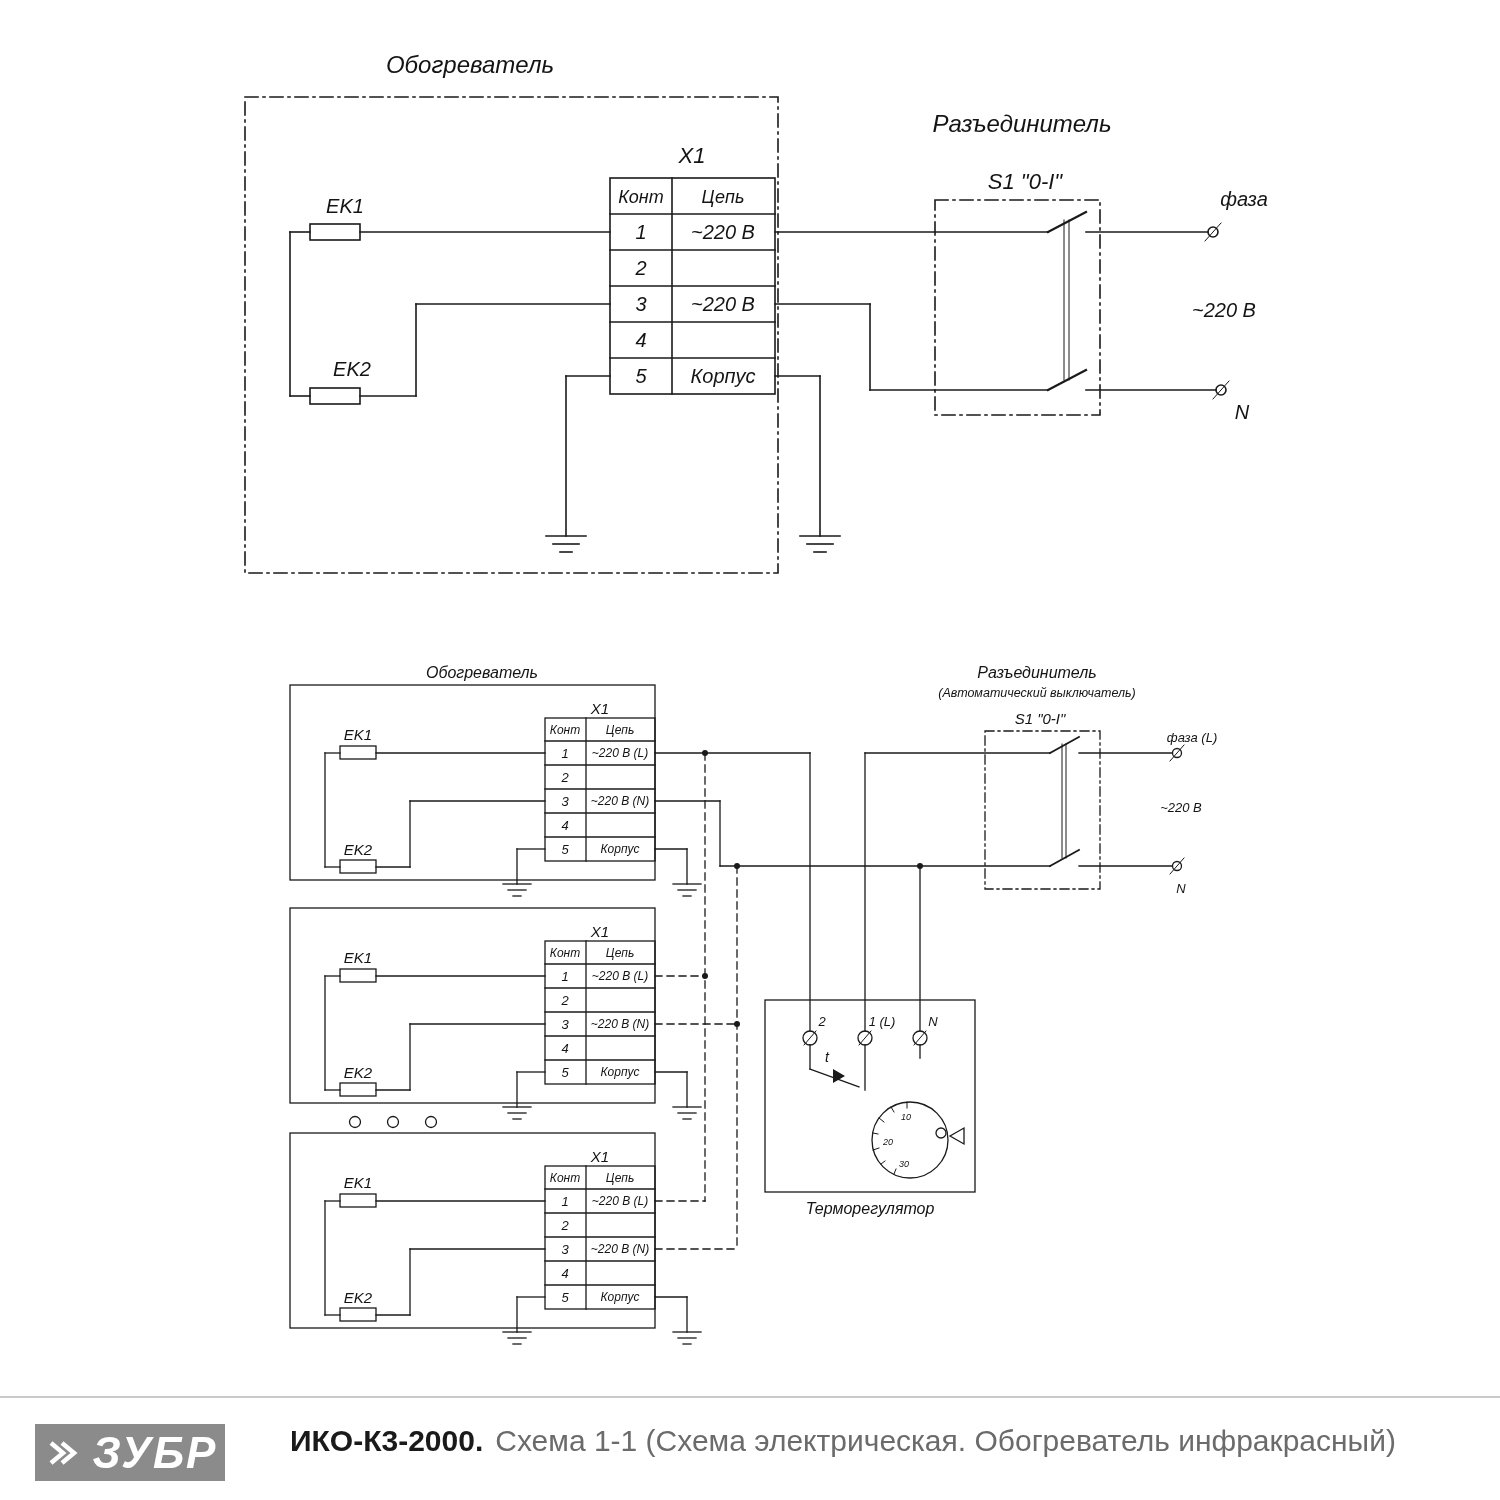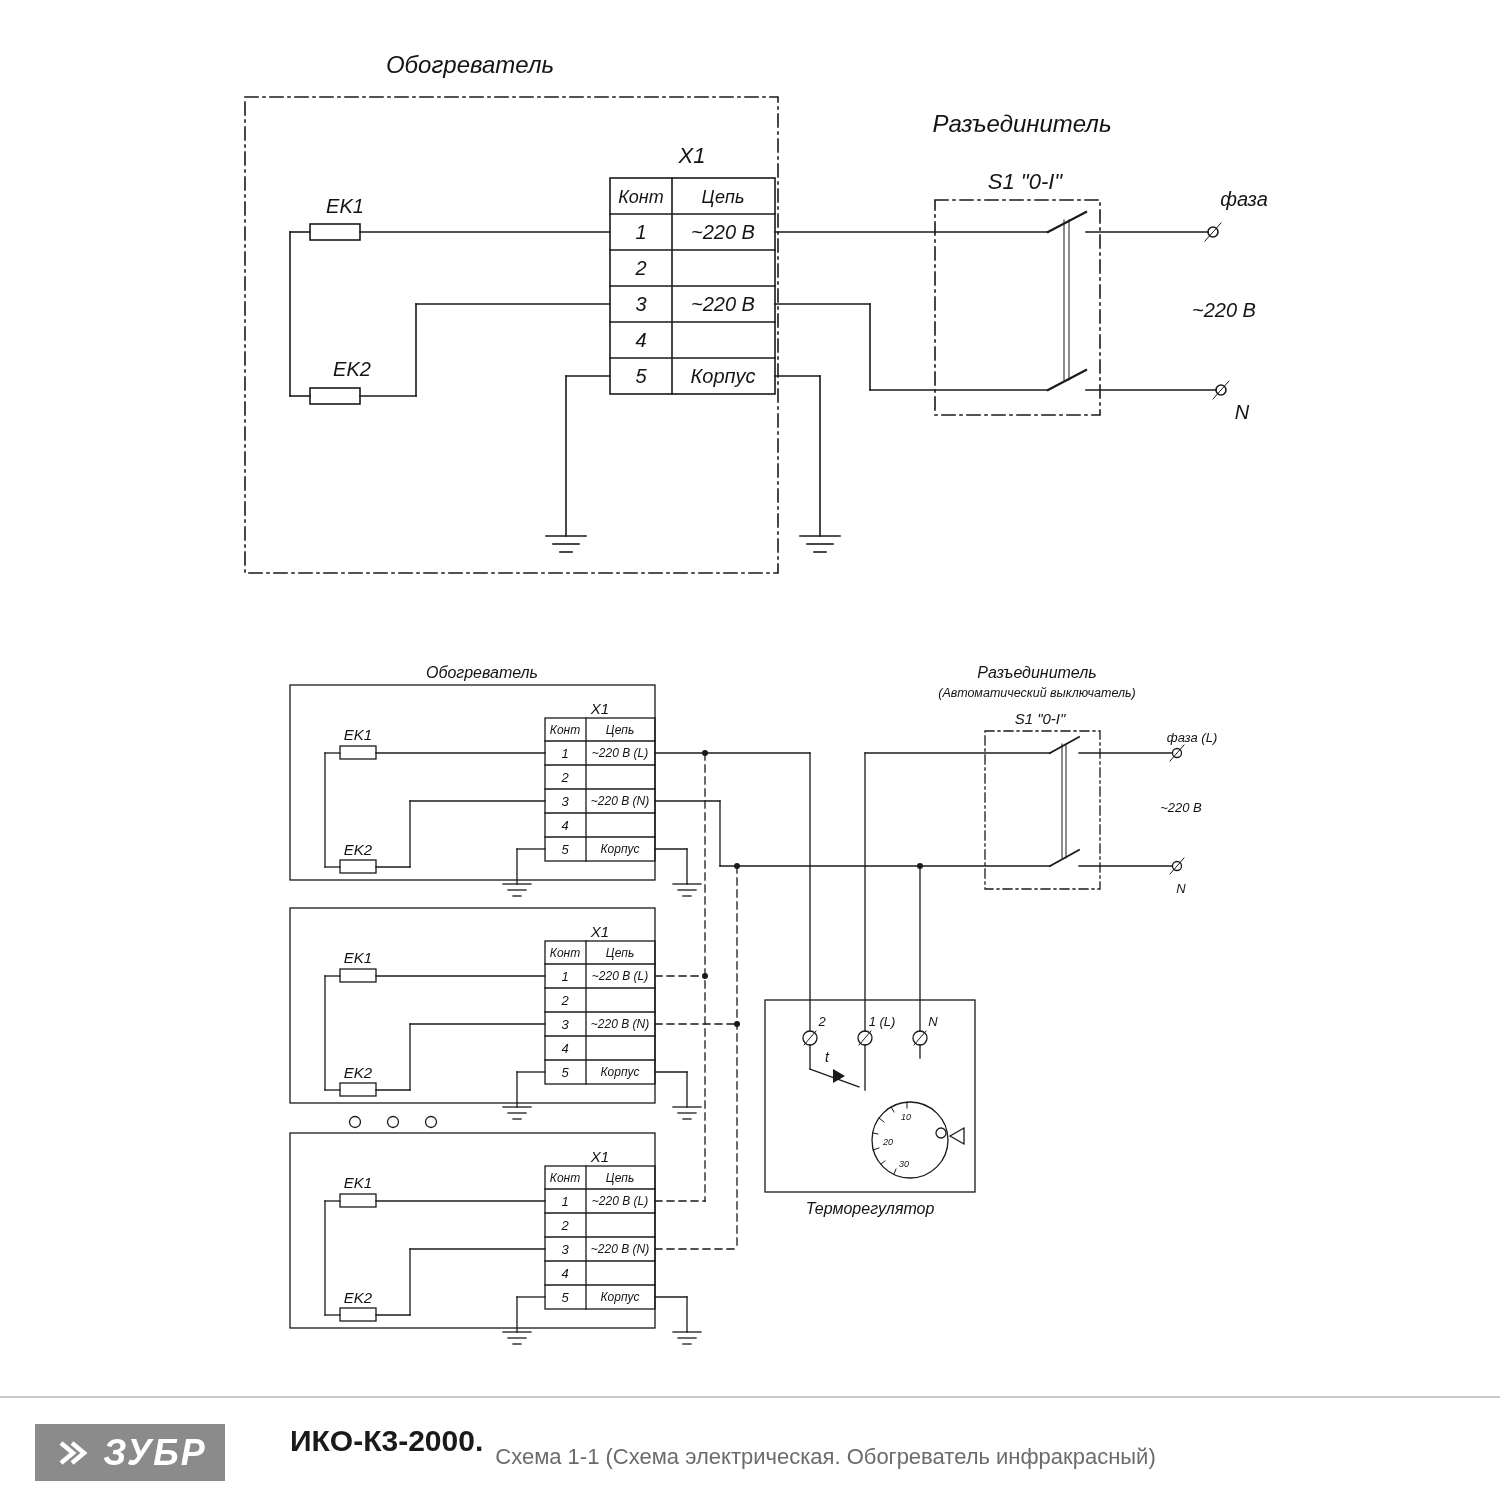--- a/index.html
+++ b/index.html
@@ -22,24 +22,24 @@
   svg.schematic text { font-family:"Liberation Sans","DejaVu Sans",sans-serif; font-style:italic; fill:#141414; }
   .mid { text-anchor:middle; }
   .t24{font-size:24px}.t22{font-size:22px}.t20{font-size:20px}.t18{font-size:18px}
   .t16{font-size:16px}.t15{font-size:15px}.t14{font-size:14px}.t13{font-size:13px}
   .t12{font-size:12px}.t12_5{font-size:12.5px}.t9{font-size:9px}
 
   
   .footer-rule { position:absolute; left:0; top:1396px; width:1500px; height:2px; background:#c9c9c9; }
   .logo { position:absolute; left:35px; top:1424px; width:190px; height:57px; background:#8b8b8b;
           display:flex; align-items:center; justify-content:center; gap:10px; }
-  .logo .brand { color:#ffffff; font-weight:700; font-style:italic; font-size:36px; letter-spacing:2px; }
+  .logo .brand { color:#ffffff; font-weight:700; font-style:italic; font-size:44px; letter-spacing:2px; }
   .footer-text { position:absolute; left:290px; top:1424px; height:57px; display:flex; align-items:flex-start; gap:12px; }
   .footer-text .model { font-size:30px; font-weight:700; color:#1a1a1a; }
-  .footer-text .descr { font-size:22px; color:#6b6b6b;margin-top:20px; }
+  .footer-text .descr { font-size:30px; color:#6b6b6b; }
 </style>
 </head>
 <body>
 
 <div id="page">
 
 <svg class="schematic" width="1500" height="1500" viewBox="0 0 1500 1500">
 
   <g>
 

